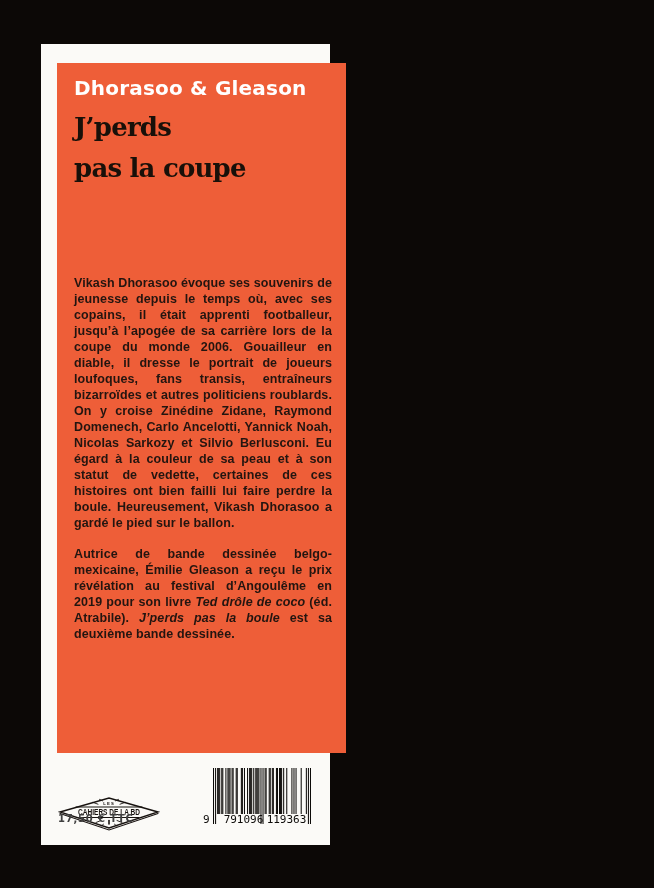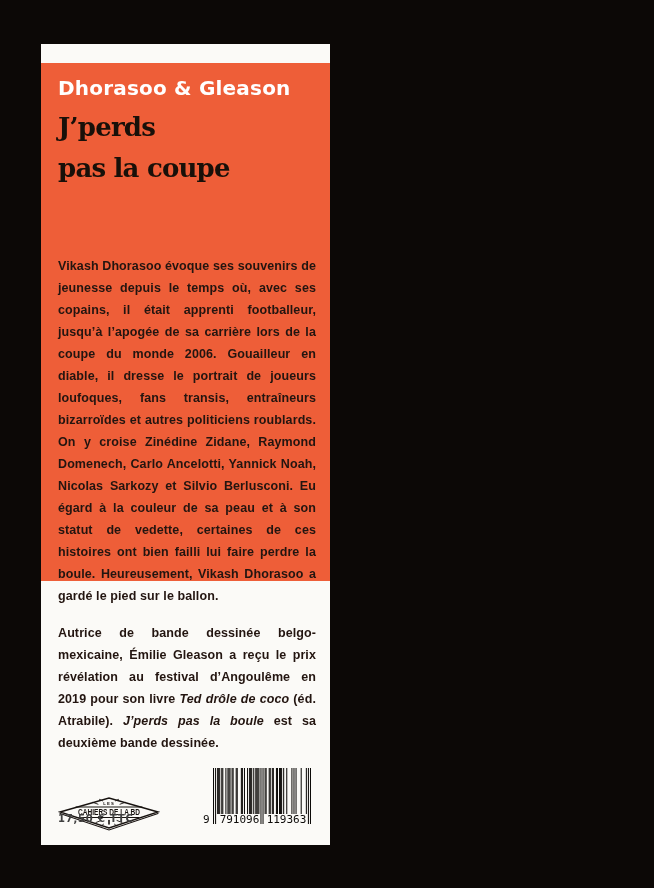--- a/index.html
+++ b/index.html
@@ -14,21 +14,21 @@
     background:var(--bg);
     font-family:"Liberation Sans",sans-serif;
   }
   .stage{position:absolute;inset:0;background:var(--bg);}
   .cover{
     position:absolute;left:41px;top:44px;width:289px;height:801px;
     background:var(--paper);
   }
   
   .orange-panel{
-    position:absolute;left:0;top:19px;width:289px;height:518px;
+    position:absolute;left:16px;top:19px;width:289px;height:690px;
     background:var(--orange);
     box-sizing:border-box;
     padding:0 14px 15px 17px;
     color:var(--ink);
   }
   .author-line{
     margin:13px 0 0;
     font-family:"DejaVu Sans",sans-serif;
     font-weight:bold;
     font-size:20px;
@@ -38,23 +38,23 @@
   .book-title{
     margin:7px 0 0;
     font-family:"DejaVu Serif",serif;
     font-weight:bold;
     font-size:26px;
     line-height:41px;
     letter-spacing:-0.8px;
     color:#181009;
   }
   .back-text{
-    margin-top:66px;
+    margin-top:86px;
     font-size:12.5px;
-    line-height:22px;
+    line-height:16px;
     font-weight:bold;
     text-align:justify;
     letter-spacing:0.1px;
     color:#231510;
   }
   .back-text p{margin:0 0 15px;}
   .back-text p:last-child{margin-bottom:0;}
   
   .publisher-logo{
     position:absolute;left:17px;top:752px;width:102px;height:39px;
@@ -74,21 +74,21 @@
   .barcode svg{display:block;position:absolute;left:10px;top:0;width:98px;height:56px;}
   .bc-digits span{
     position:absolute;
     font-family:"DejaVu Sans Mono",monospace;
     font-size:11px;
     color:#0c0a08;
     top:45px;
     white-space:nowrap;
   }
   .bc-first{left:0px;width:9px;text-align:left;}
-  .bc-left{left:15px;width:43px;text-align:center;}
+  .bc-left{left:15px;width:51px;text-align:center;}
   .bc-right{left:63px;width:41px;text-align:center;}
 </style>
 </head>
 <body>
 
 <div class="stage">
   <div class="cover">
 
     <div class="orange-panel">
       <p class="author-line">Dhorasoo &amp; Gleason</p>

